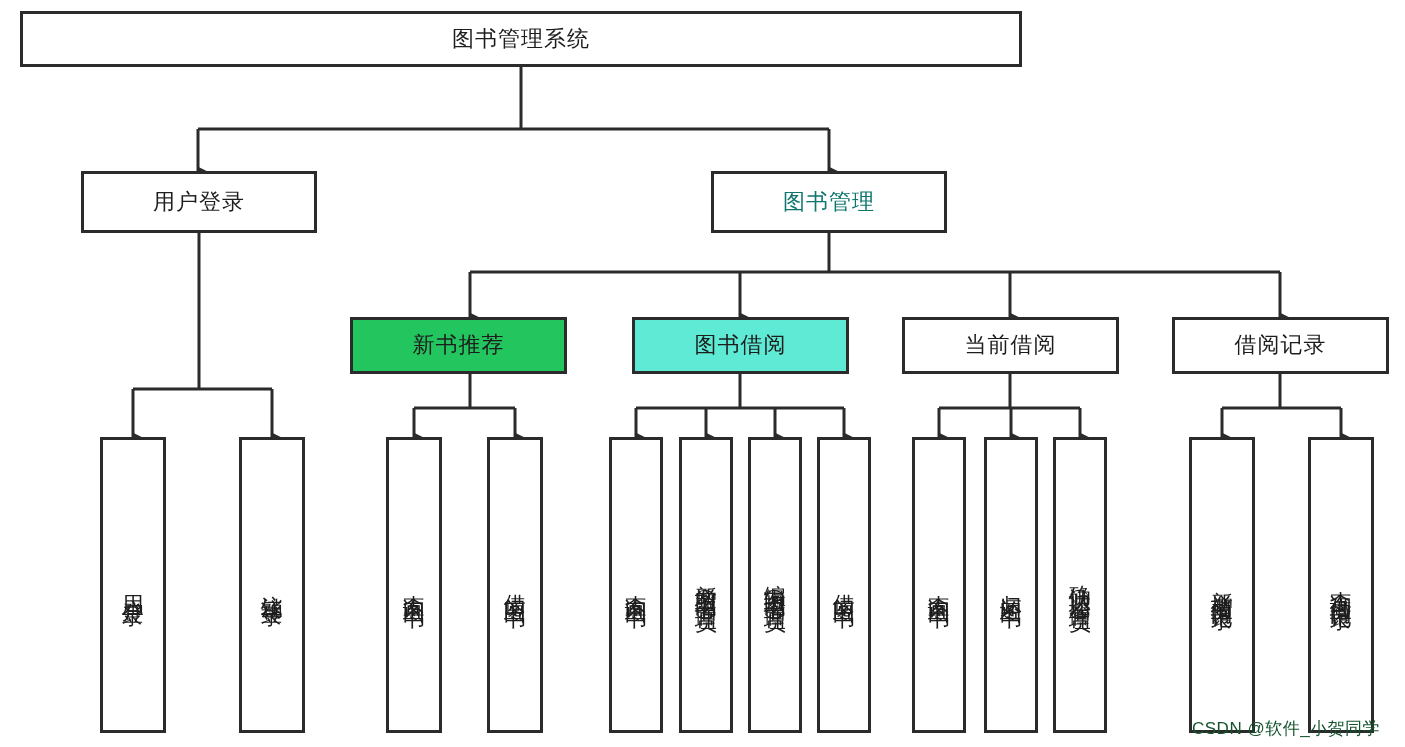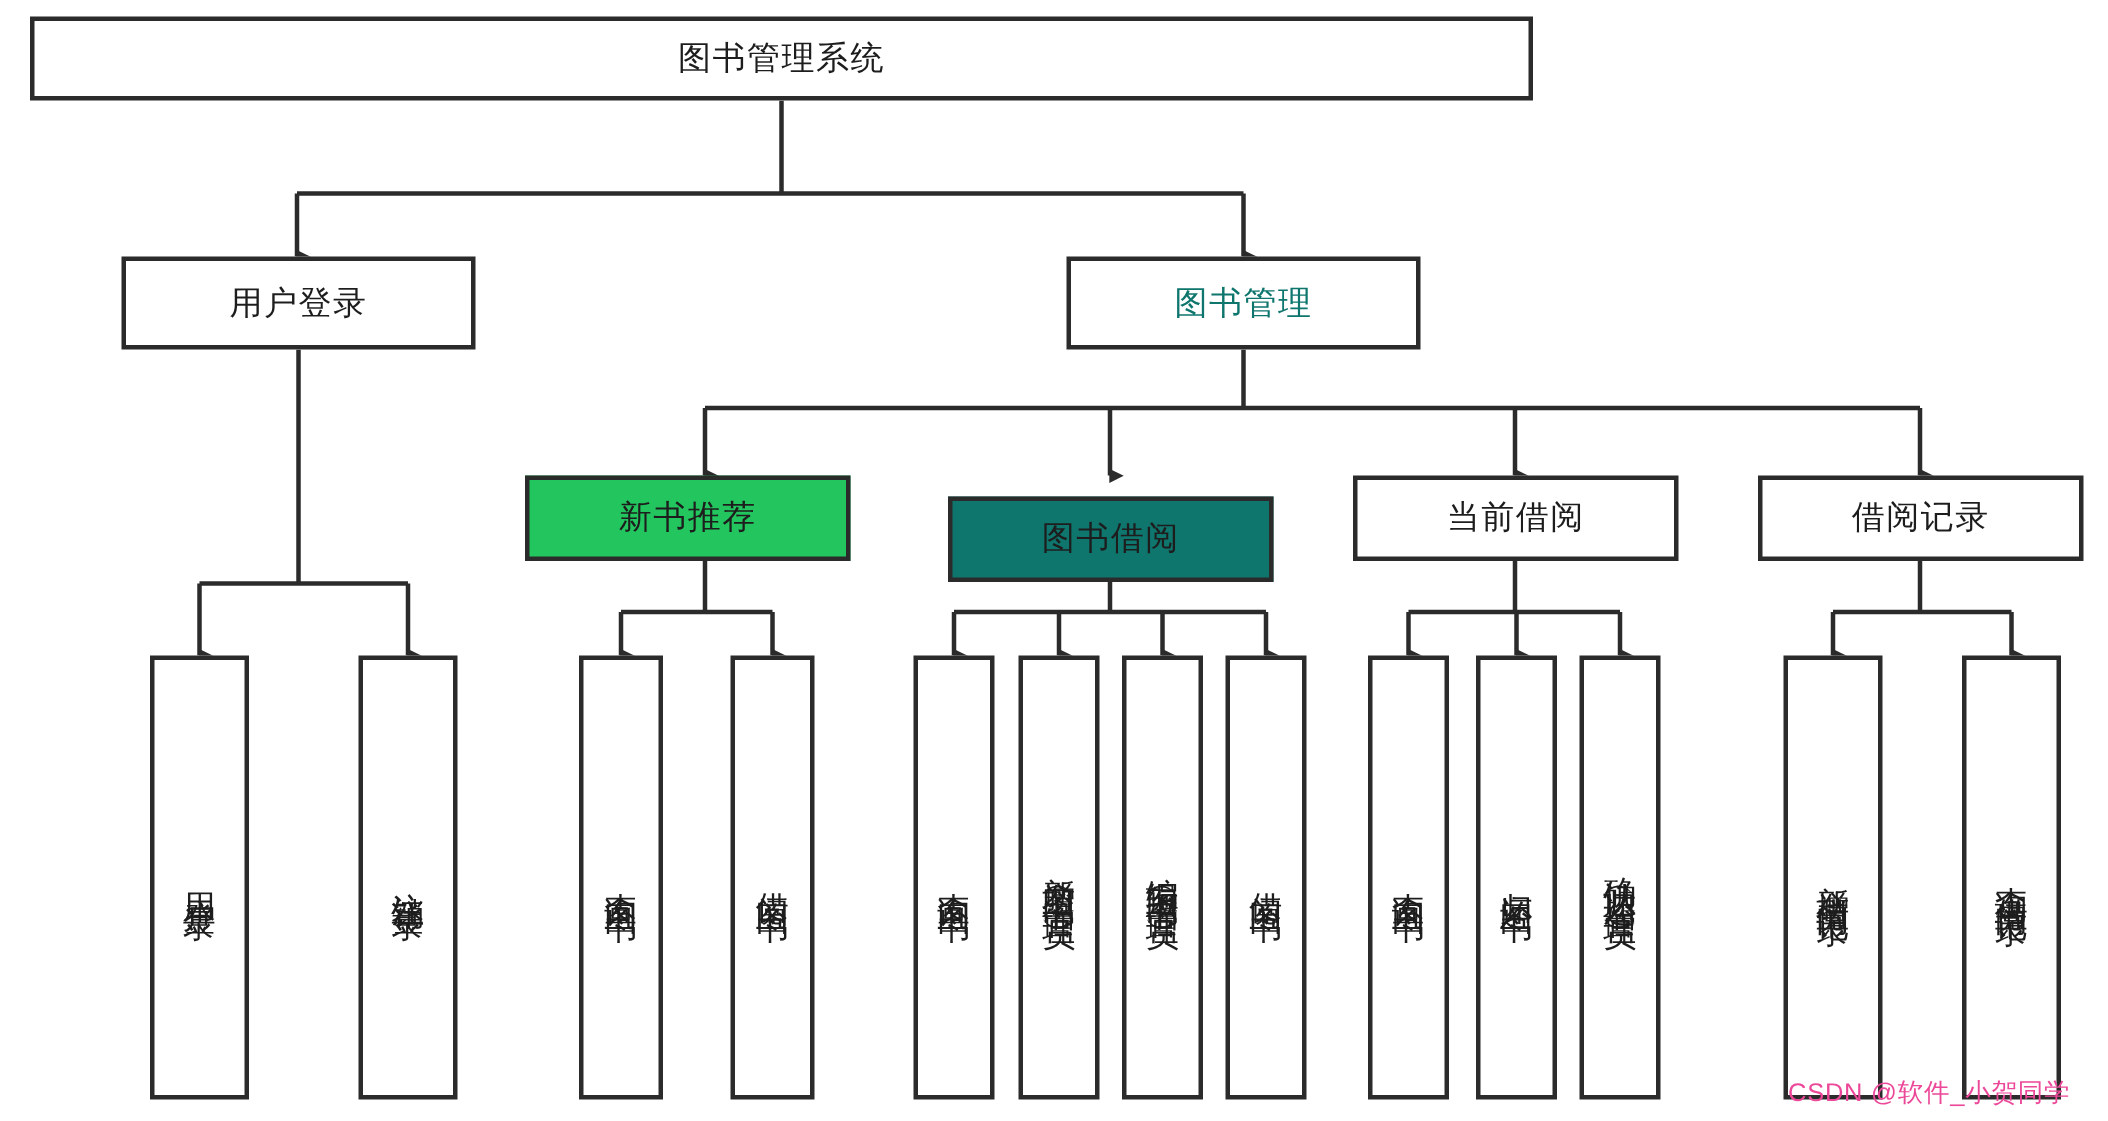--- a/index.html
+++ b/index.html
@@ -50,21 +50,21 @@
     writing-mode: vertical-rl;
     text-orientation: upright;
     letter-spacing: 4px;
     line-height: 1.25;
     white-space: nowrap;
     text-align: center;
   }
   .watermark {
     position: absolute;
     font-size: 17px;
-    color: #ec4899;
+    color: #14532d;
     white-space: nowrap;
     letter-spacing: 0.5px;
     pointer-events: none;
   }
 </style>
 </head>
 <body>
 
 <div id="diagram-root">
 
@@ -117,21 +117,21 @@
       </div>
       <div class="node-box" style="left: 81px; top: 171px; width: 236px; height: 62px; border-color: rgb(43, 43, 43); background: rgb(255, 255, 255);">
         <span class="node-label-h" style="color: rgb(29, 29, 29);">用户登录</span>
       </div>
       <div class="node-box" style="left: 711px; top: 171px; width: 236px; height: 62px; border-color: rgb(43, 43, 43); background: rgb(255, 255, 255);">
         <span class="node-label-h" style="color: #0f766e;">图书管理</span>
       </div>
       <div class="node-box" style="left: 350px; top: 317px; width: 217px; height: 57px; border-color: rgb(43, 43, 43); background: #22c55e;">
         <span class="node-label-h" style="color: rgb(29, 29, 29);">新书推荐</span>
       </div>
-      <div class="node-box" style="left: 632px; top: 331px; width: 217px; height: 57px; border-color: rgb(43, 43, 43); background: #0f766e;">
+      <div class="node-box" style="left: 632px; top: 317px; width: 217px; height: 57px; border-color: rgb(43, 43, 43); background: #5eead4;">
         <span class="node-label-h" style="color: rgb(29, 29, 29);">图书借阅</span>
       </div>
       <div class="node-box" style="left: 902px; top: 317px; width: 217px; height: 57px; border-color: rgb(43, 43, 43); background: rgb(255, 255, 255); align-items: center;">
         <span class="node-label-h" style="color: rgb(29, 29, 29);">当前借阅</span>
       </div>
       <div class="node-box" style="left: 1172px; top: 317px; width: 217px; height: 57px; border-color: rgb(43, 43, 43); background: rgb(255, 255, 255);">
         <span class="node-label-h" style="color: rgb(29, 29, 29);">借阅记录</span>
       </div>
       <div class="node-box" style="left: 100px; top: 437px; width: 66px; height: 296px; border-color: rgb(43, 43, 43); background: rgb(255, 255, 255);">
         <span class="node-label-v" style="color: rgb(29, 29, 29);">用户登录</span>

